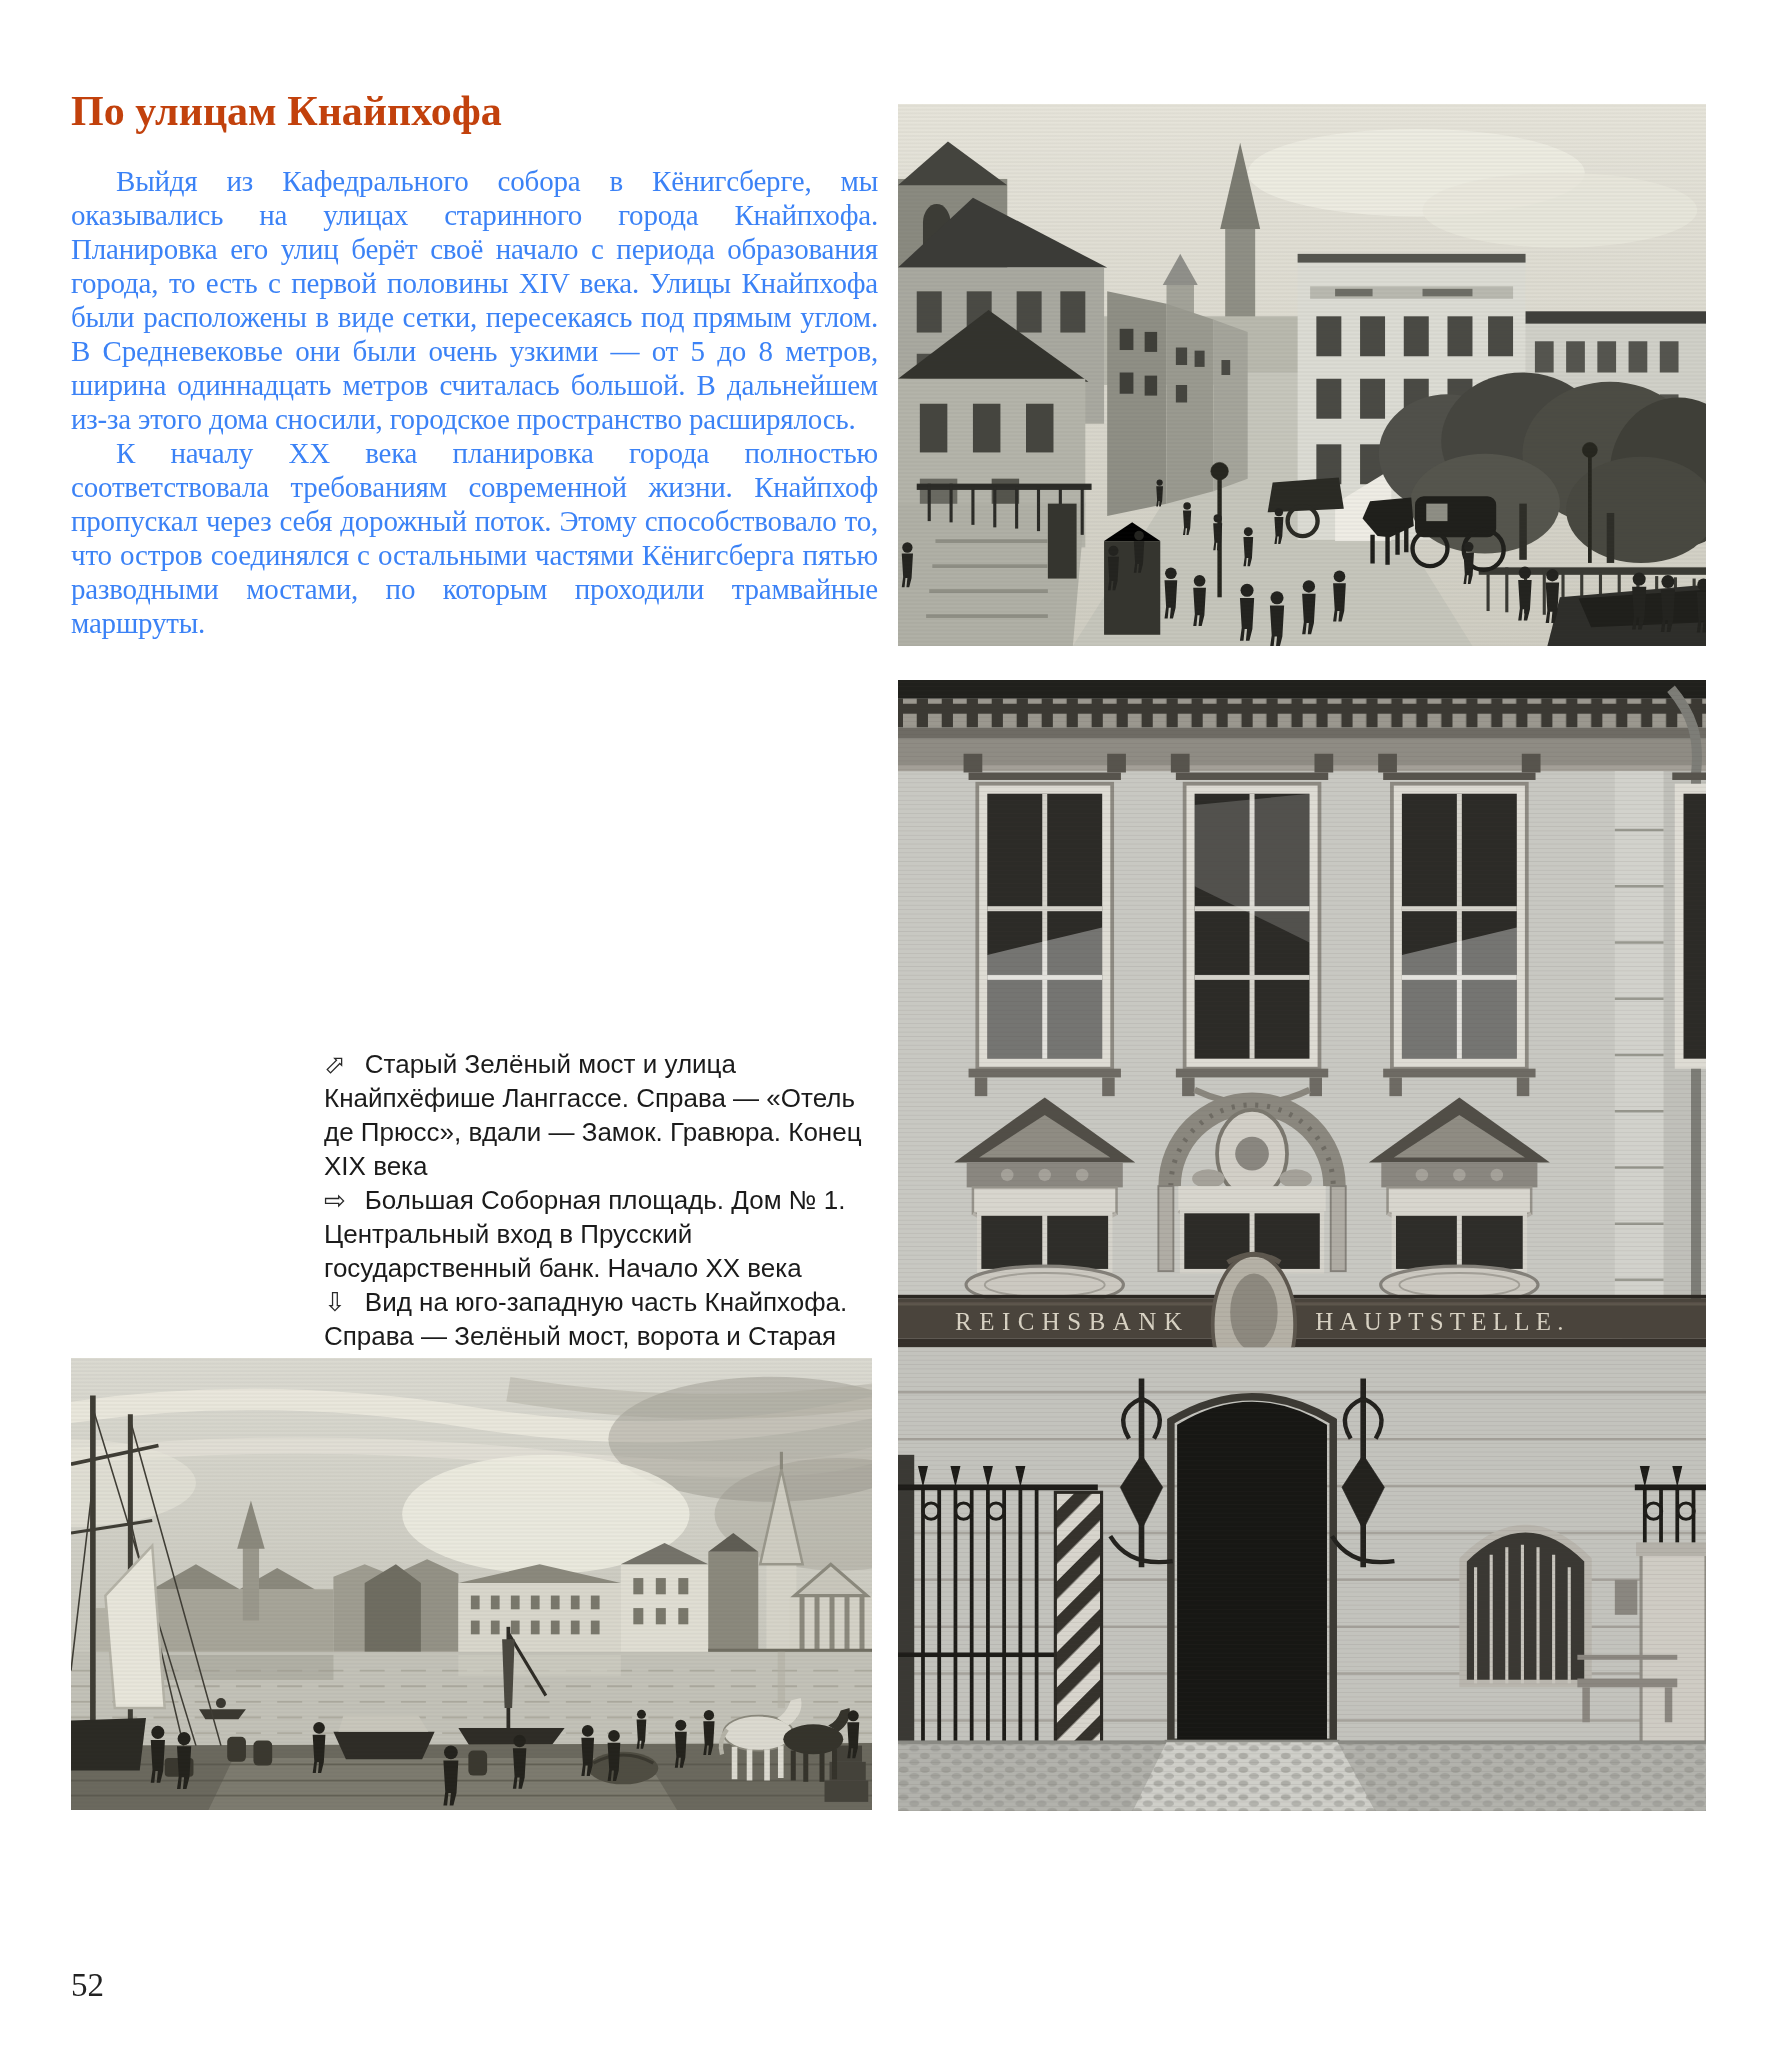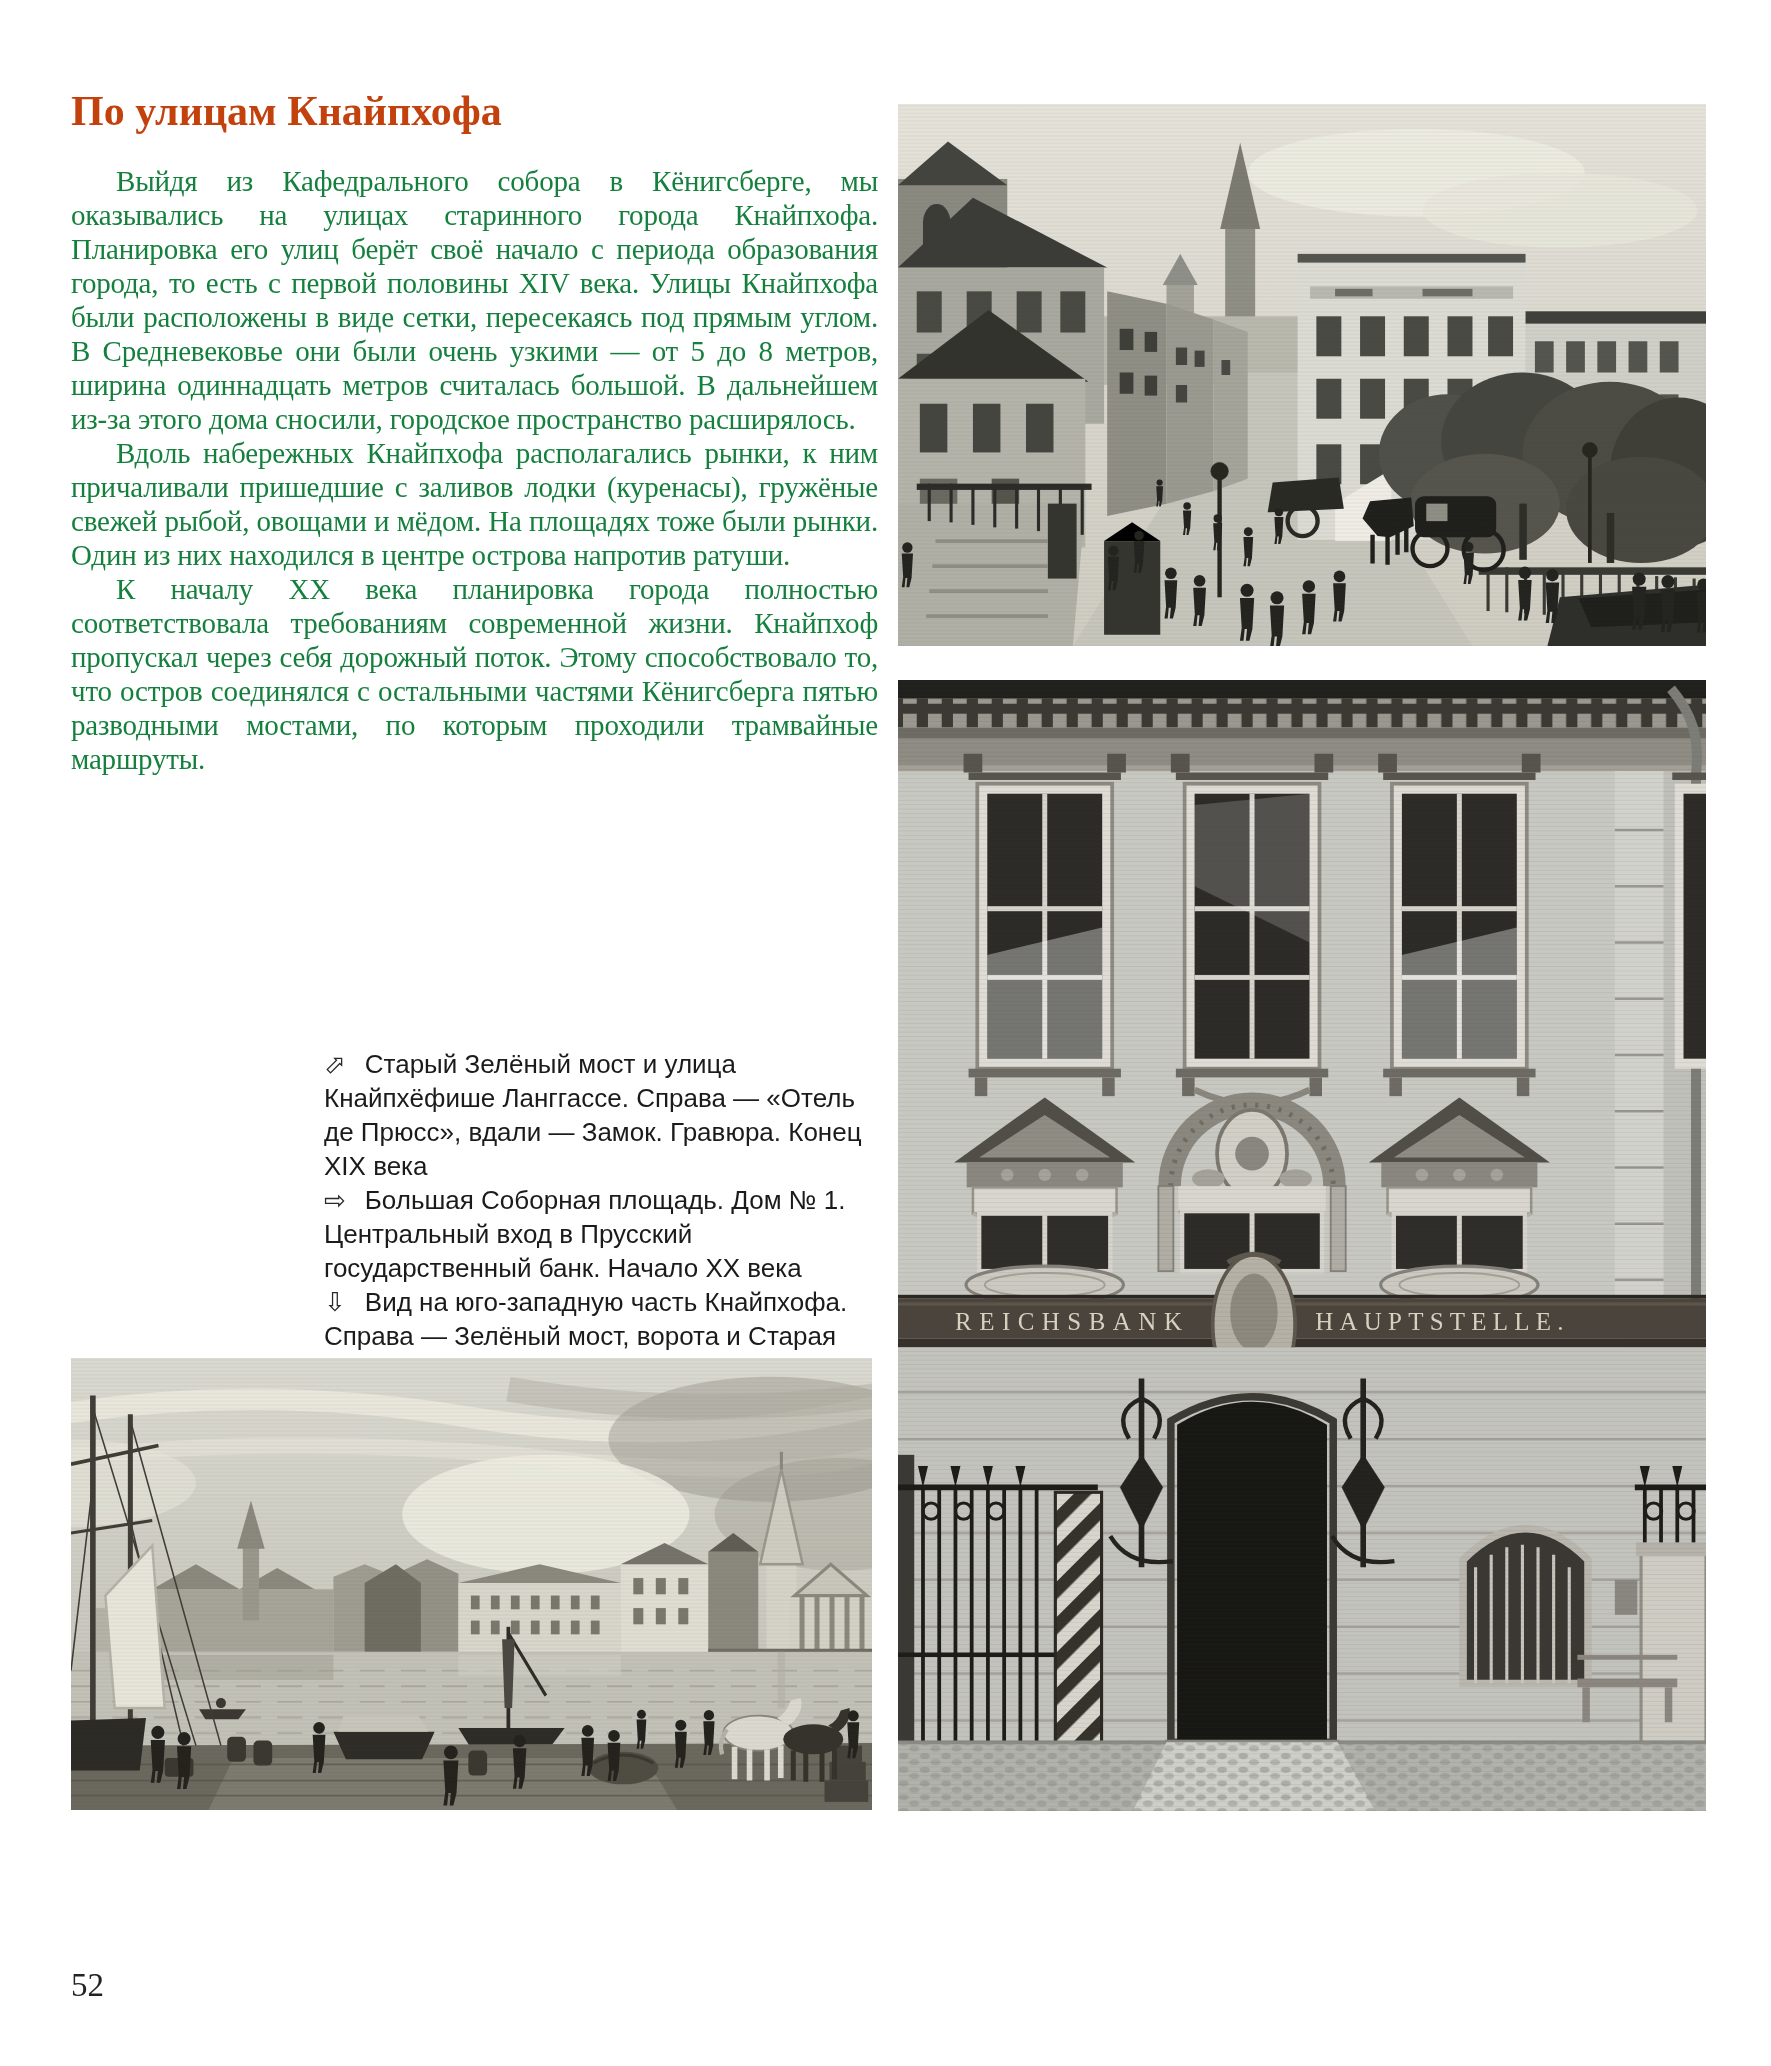--- a/index.html
+++ b/index.html
@@ -1,21 +1,21 @@
 <!DOCTYPE html>
 <html lang="ru" style="font-size:10px"><head>
 <meta charset="utf-8">
 <style>
   html,body{margin:0;padding:0;background:#ffffff;}
   .page{position:relative;width:1771px;height:2066px;background:#ffffff;overflow:hidden;
         font-family:"Liberation Serif","DejaVu Serif",serif;color:#161616;}
   .title{position:absolute;left:71px;top:87px;margin:0;font-size:42px;font-weight:700;
          letter-spacing:0;color:#c2410c;}
   .body-text{position:absolute;left:71px;top:164px;width:807px;font-size:29px;
-             line-height:34px;text-align:justify;letter-spacing:-0.2px;color:#15803d;}
+             line-height:34px;text-align:justify;letter-spacing:-0.2px;color:#3b82f6;}
   .body-text p{margin:0;text-indent:45px;}
   .captions{position:absolute;left:324px;top:1047px;width:565px;
             font-family:"Liberation Sans","DejaVu Sans",sans-serif;
             font-size:26px;line-height:34px;color:#1b1b1b;}
   .caption{margin:0;}
   .caption .marker{font-family:"DejaVu Sans","Liberation Sans",sans-serif;
                    font-size:26px;padding-right:19px;color:#2a2a2a;}
   .figure{position:absolute;margin:0;padding:0;line-height:0;}
   .fig-street{left:898px;top:104px;width:808px;height:542px;}
   .fig-bank{left:898px;top:680px;width:808px;height:1131px;}
@@ -25,21 +25,20 @@
 </style>
 </head>
 <body>
 
 <div class="page">
 
   <h1 class="title">По улицам Кнайпхофа</h1>
 
   <div class="body-text">
     <p>Выйдя из Кафедрального собора в Кёнигсберге, мы оказывались на улицах старинного города Кнайпхофа. Планировка его улиц берёт своё начало с периода образования города, то есть с первой половины XIV века. Улицы Кнайпхофа были расположены в виде сетки, пересекаясь под прямым углом. В Средневековье они были очень узкими — от 5 до 8 метров, ширина одиннадцать метров считалась большой. В дальнейшем из-за этого дома сносили, городское пространство расширялось.</p>
-    <p>Вдоль набережных Кнайпхофа располагались рынки, к ним причаливали пришедшие с заливов лодки (куренасы), гружёные свежей рыбой, овощами и мёдом. На площадях тоже были рынки. Один из них находился в центре острова напротив ратуши.</p>
     <p>К началу XX века планировка города полностью соответствовала требованиям современной жизни. Кнайпхоф пропускал через себя дорожный поток. Этому способствовало то, что остров соединялся с остальными частями Кёнигсберга пятью разводными мостами, по которым проходили трамвайные маршруты.</p>
   </div>
 
   <figure class="figure fig-street">
     <svg viewBox="0 0 1294 868" preserveAspectRatio="none">
       <defs>
         <linearGradient id="sky1" x1="0" y1="0" x2="0" y2="1">
           <stop offset="0" stop-color="#e6e4da"></stop>
             <stop offset="1" stop-color="#cfcdc2"></stop>
         </linearGradient>

